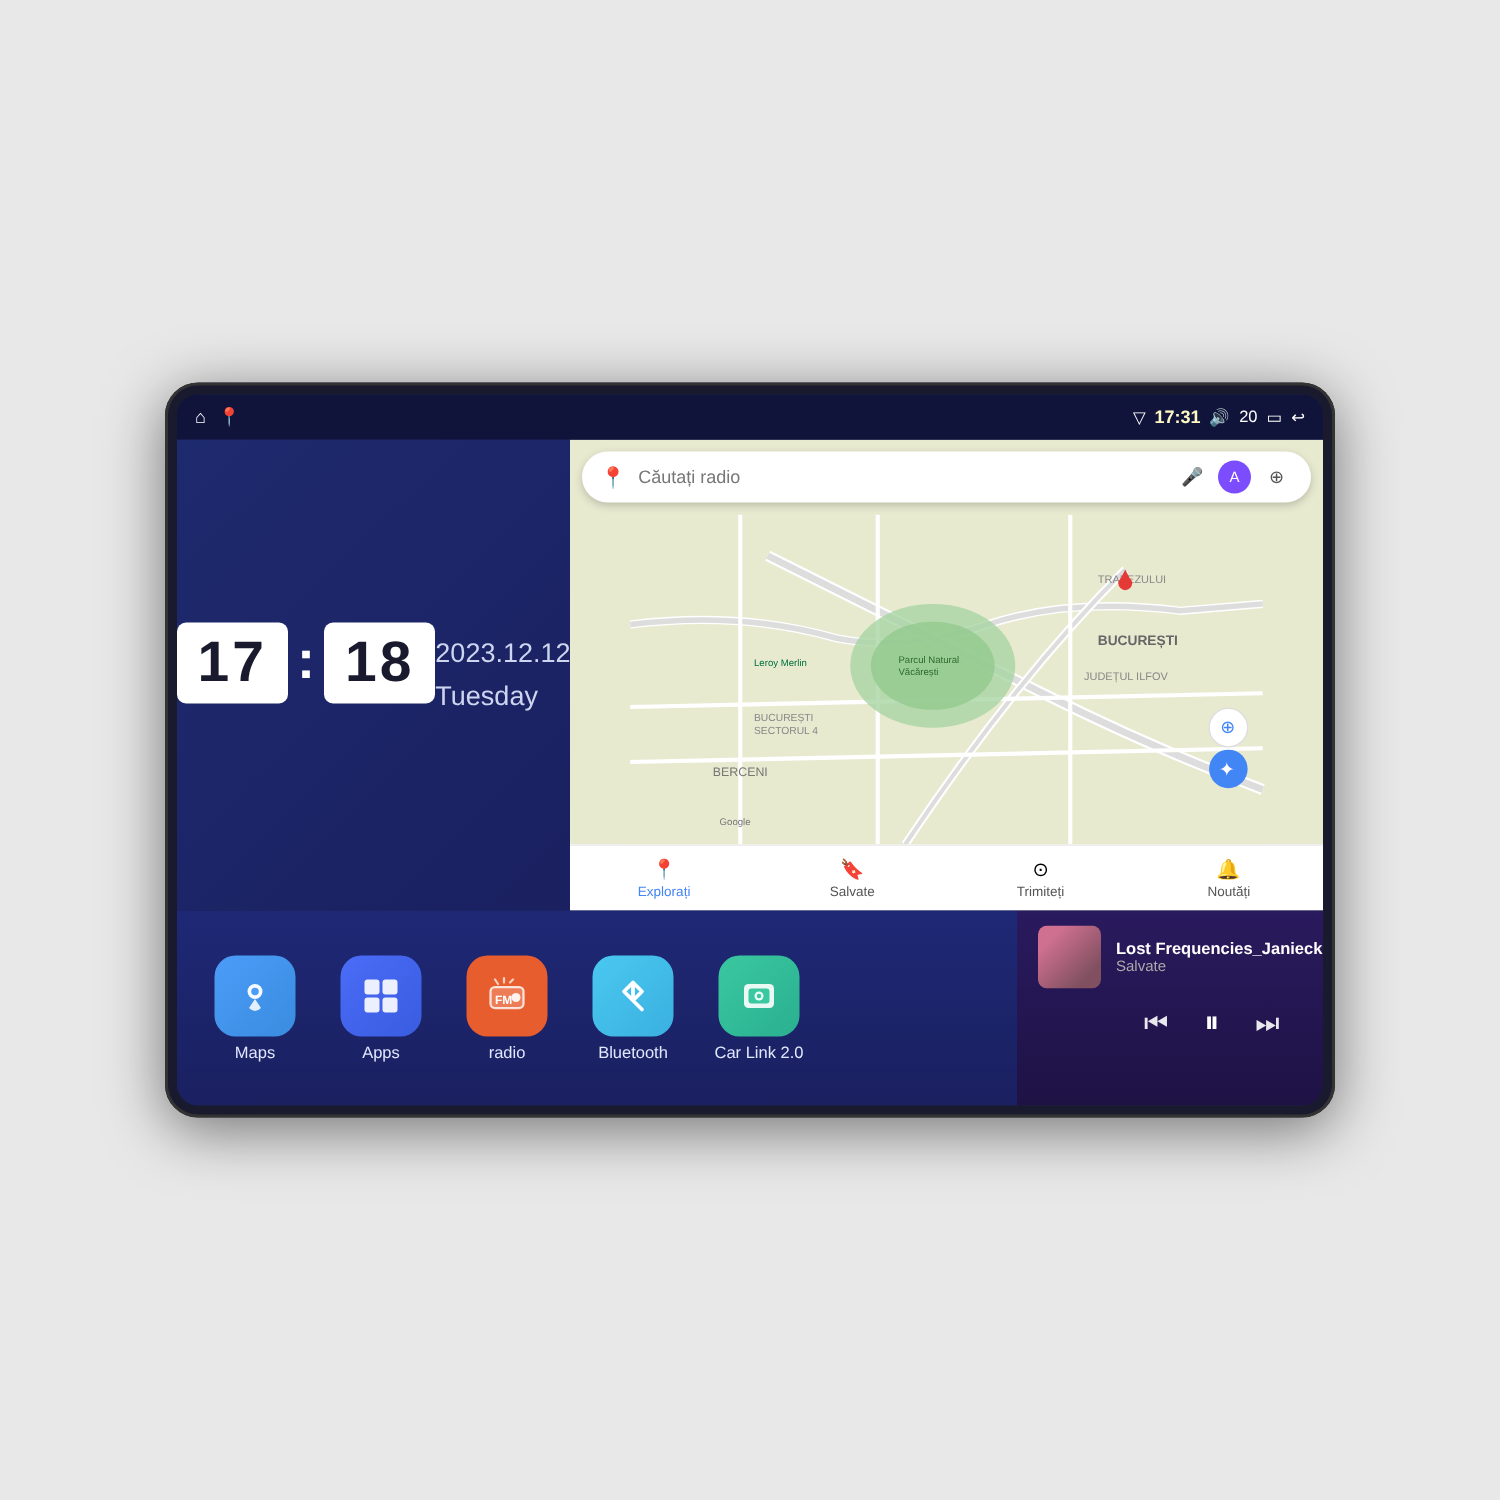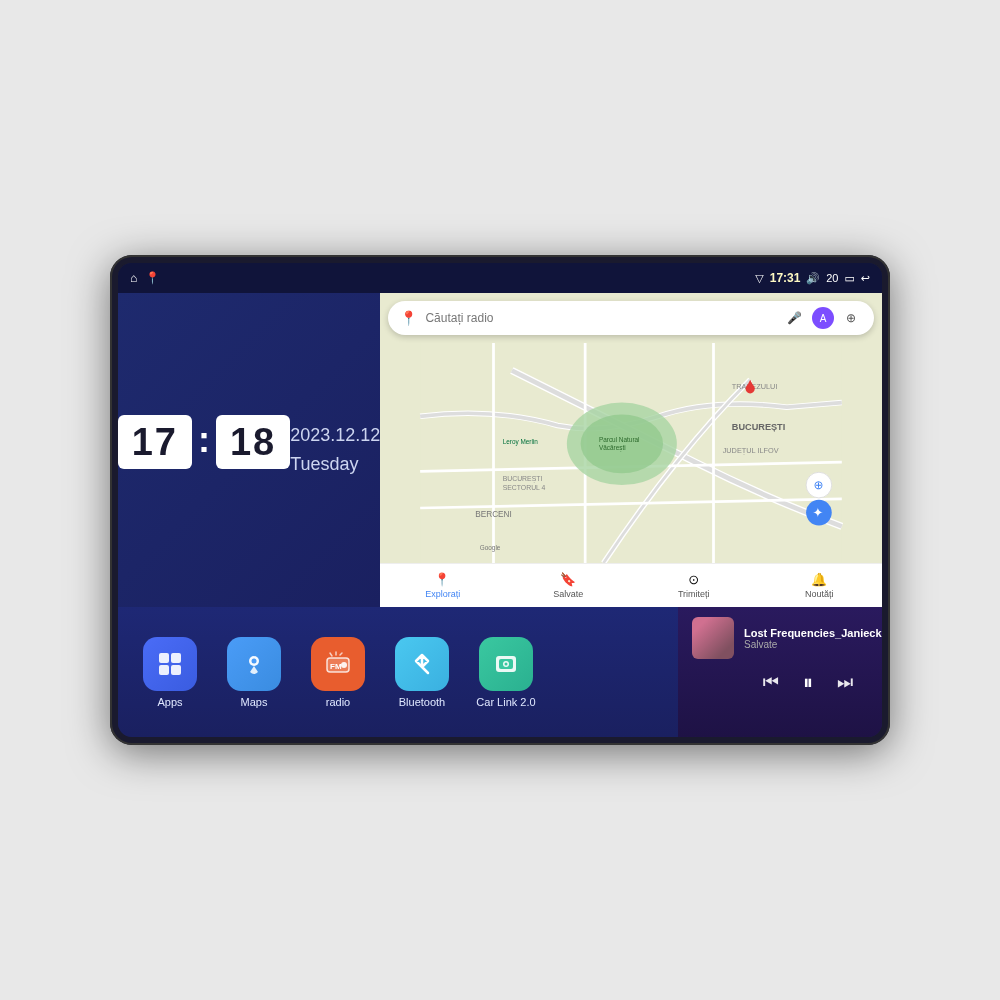--- a/index.html
+++ b/index.html
@@ -441,40 +441,40 @@
             </div>
           </div>
         </div>
       </div>
 
       <div class="bottom-section">
 
         <div class="app-grid-panel">
 
           <div class="app-item">
+            <div class="app-icon app-icon-maps">
+              <svg width="28" height="28" viewBox="0 0 28 28">
+                <circle cx="14" cy="11" r="5" fill="rgba(255,255,255,0.95)"></circle>
+                <circle cx="14" cy="11" r="2.5" fill="#4a9cf7"></circle>
+                <path d="M14,16 L10,22 Q14,26 18,22 Z" fill="rgba(255,255,255,0.85)"></path>
+              </svg>
+            </div>
+            <span class="app-label">Maps</span>
+          </div>
+
+          <div class="app-item">
             <div class="app-icon app-icon-apps">
               <svg width="28" height="28" viewBox="0 0 28 28">
                 <rect x="3" y="3" width="10" height="10" rx="2" fill="rgba(255,255,255,0.9)"></rect>
                 <rect x="15" y="3" width="10" height="10" rx="2" fill="rgba(255,255,255,0.9)"></rect>
                 <rect x="3" y="15" width="10" height="10" rx="2" fill="rgba(255,255,255,0.9)"></rect>
                 <rect x="15" y="15" width="10" height="10" rx="2" fill="rgba(255,255,255,0.9)"></rect>
               </svg>
             </div>
             <span class="app-label">Apps</span>
-          </div>
-
-          <div class="app-item">
-            <div class="app-icon app-icon-maps">
-              <svg width="28" height="28" viewBox="0 0 28 28">
-                <circle cx="14" cy="11" r="5" fill="rgba(255,255,255,0.95)"></circle>
-                <circle cx="14" cy="11" r="2.5" fill="#4a9cf7"></circle>
-                <path d="M14,16 L10,22 Q14,26 18,22 Z" fill="rgba(255,255,255,0.85)"></path>
-              </svg>
-            </div>
-            <span class="app-label">Maps</span>
           </div>
 
           <div class="app-item">
             <div class="app-icon app-icon-radio">
               <svg width="28" height="28" viewBox="0 0 28 28">
                 <rect x="3" y="8" width="22" height="14" rx="3" fill="rgba(255,255,255,0.2)" stroke="rgba(255,255,255,0.8)" stroke-width="1.5"></rect>
                 <text x="6" y="19" font-size="8" fill="white" font-family="Arial" font-weight="bold">FM</text>
                 <circle cx="20" cy="15" r="3" fill="rgba(255,255,255,0.9)"></circle>
                 <path d="M8,6 L6,3 M12,5 L12,2 M16,5 L18,3" stroke="rgba(255,255,255,0.7)" stroke-width="1.5" stroke-linecap="round"></path>
               </svg>

